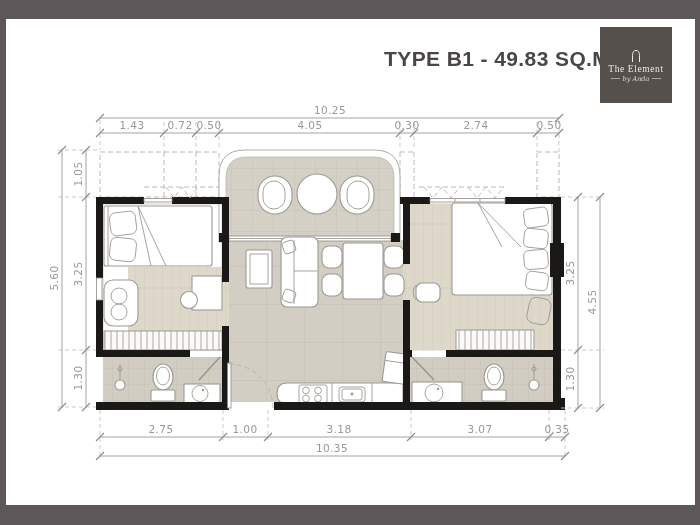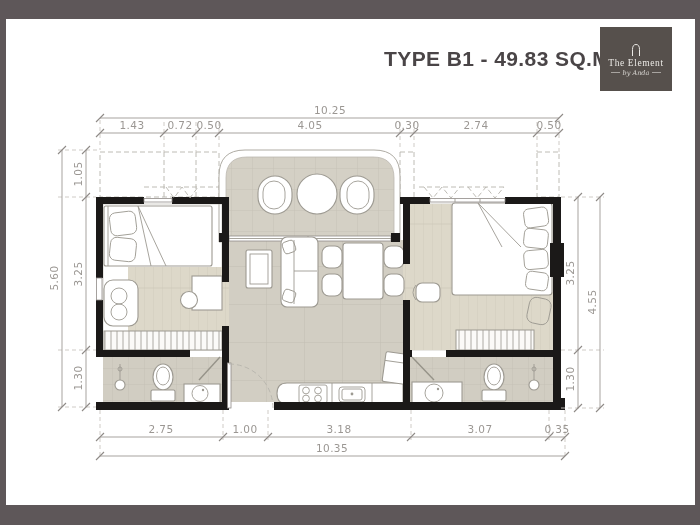--- a/index.html
+++ b/index.html
@@ -1,21 +1,21 @@
 <!DOCTYPE html>
 <html><head>
 <meta charset="utf-8">
 <style>
   html,body{margin:0;padding:0;}
   body{width:700px;height:525px;background:#5e5759;position:relative;overflow:hidden;
        font-family:"Liberation Sans",sans-serif;}
   .page{position:absolute;left:6px;top:19px;width:689px;height:486px;background:#ffffff;}
   .plan-title{position:absolute;left:378px;top:28px;font-size:21px;font-weight:bold;
        color:#4a4547;letter-spacing:0.4px;white-space:nowrap;}
-  .logo{position:absolute;left:594px;top:8px;width:72px;height:64px;background:#56504c;
+  .logo{position:absolute;left:594px;top:8px;width:72px;height:76px;background:#56504c;
        color:#eceae6;display:flex;flex-direction:column;align-items:center;justify-content:center;}
   .logo .arch{margin-bottom:1px;}
   .logo .brand{font-family:"Liberation Serif",serif;font-size:9.5px;letter-spacing:0.6px;}
   .logo .tagrow{display:flex;align-items:center;gap:3px;margin-top:1px;}
   .logo .rule{width:9px;height:1px;background:rgba(236,234,230,.55);}
   .logo .tagline{font-family:"DejaVu Serif",serif;font-style:italic;font-size:6.5px;opacity:.85;}
   svg{position:absolute;left:0;top:0;}
   .wall{fill:#1b1918;}
   .dimline{stroke:#a7a39f;stroke-width:1;fill:none;}
   .tick{stroke:#8f8b87;stroke-width:1.1;fill:none;}

